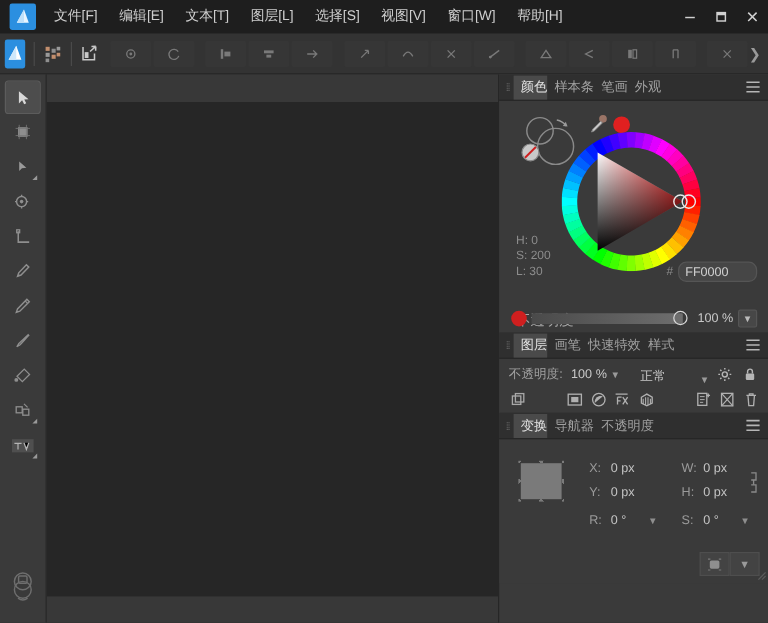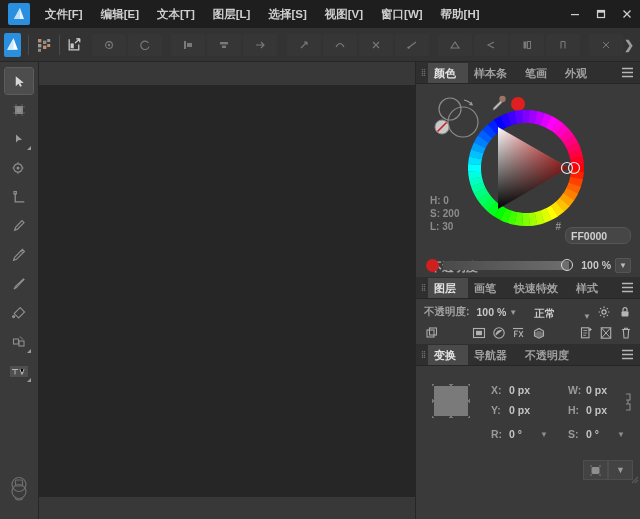--- a/index.html
+++ b/index.html
@@ -4,21 +4,21 @@
 <style>
   * { box-sizing: border-box; margin:0; padding:0; }
   html,body {
     width:640px; height:519px; overflow:hidden;
     background:#2b2b2b;
     font-family:"Liberation Sans", sans-serif;
     font-size:11px;
     color:#b8b8b8;
     -webkit-font-smoothing:antialiased;
   }
-  #app { position:relative; width:640px; height:438px;font-weight:bold; }
+  #app { position:relative; width:640px; height:438px; }
 
   
   .menubar{
     position:absolute; left:0; top:0; width:640px; height:28px;
     background:#1e1e1e; display:flex; align-items:center;
   }
   .applogo{
     width:22px; height:22px; margin-left:8px; margin-right:6px;
     background:#2b8fe0; border-radius:2px;
     display:flex; align-items:center; justify-content:center;
@@ -88,40 +88,40 @@
     position:absolute; left:415px; top:62px; width:225px; height:457px;
     background:#3a3a3a; border-left:1px solid #262626;
   }
   .panel{ width:225px; background:#3a3a3a; }
   .panel-tabs{
     height:22px; background:#2f2f2f; display:flex; align-items:center;
     border-bottom:1px solid #262626; padding-left:2px;
   }
   .grip{ width:10px; color:#6a6a6a; font-size:9px; text-align:center; letter-spacing:-1px;}
   .ptab{
-    padding:3px 12px 3px 6px; font-size:11px; color:#a0a0a0; line-height:14px;
+    padding:3px 0 3px 6px; font-size:11px; color:#a0a0a0; line-height:14px;
     white-space:nowrap;
   }
   .ptab.active{ background:#4a4a4a; color:#e2e2e2; }
   .phamburger{ margin-left:auto; margin-right:7px; color:#b0b0b0; font-size:12px; line-height:10px;}
 
   
   .colorbody{ position:relative; height:193px; }
   .fillstroke{ position:absolute; left:14px; top:12px; width:54px; height:46px; }
   .eyedrop{ position:absolute; left:74px; top:10px; }
   .swatch-red{
     position:absolute; left:95px; top:13px; width:14px; height:14px;
     border-radius:50%; background:#e02020;
   }
   .wheelwrap{ position:absolute; left:52px; top:26px; width:116px; height:116px; }
   .hsl{ position:absolute; left:14px; top:110px; line-height:13px; font-size:10px; color:#8c8c8c; }
   .hexbox{
     position:absolute; right:10px; top:134px; width:66px; height:17px;
     background:#464646; border:1px solid #555; border-radius:7px;
-    display:flex; align-items:center; padding-left:5px; font-size:10.5px; color:#d0d0d0;margin-top:9px;
+    display:flex; align-items:center; padding-left:5px; font-size:10.5px; color:#d0d0d0;
   }
   .hexlabel{ position:absolute; right:80px; top:137px; font-size:10px; color:#8c8c8c;}
   .opacitylabel{ position:absolute; left:14px; top:175px; font-size:12px; color:#a8a8a8;}
   .opacityrow{ position:absolute; left:10px; top:173px; width:205px; height:16px; display:flex; align-items:center;}
   .op-dot{ width:13px;height:13px;border-radius:50%;background:#cf1f1f;flex:0 0 auto;}
   .op-track{
     flex:1; height:9px; margin:0 4px; border-radius:1px;
     background:linear-gradient(to right,#4a4a4a,#6e6e6e); position:relative;
   }
   .op-knob{

